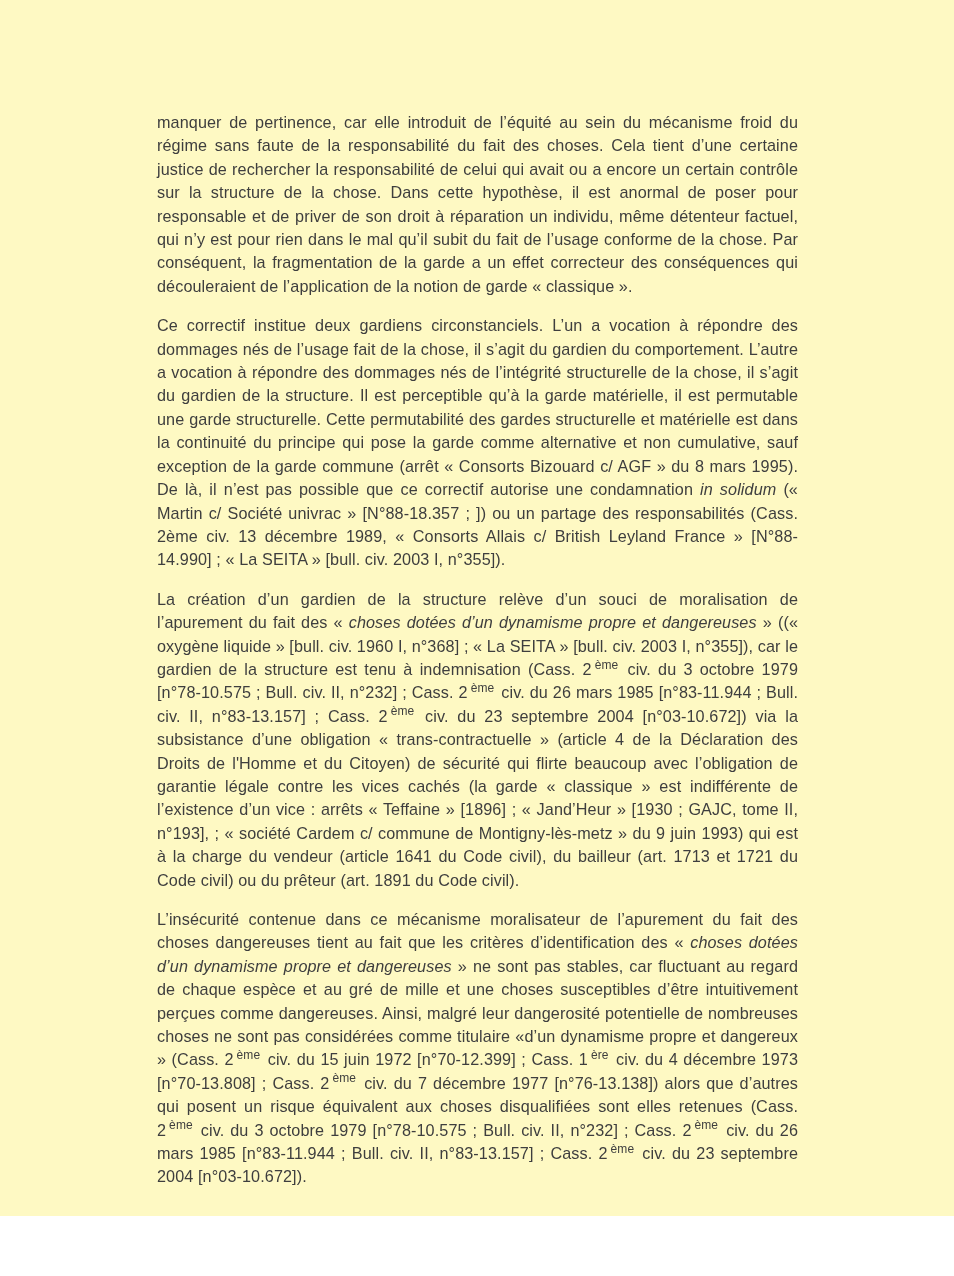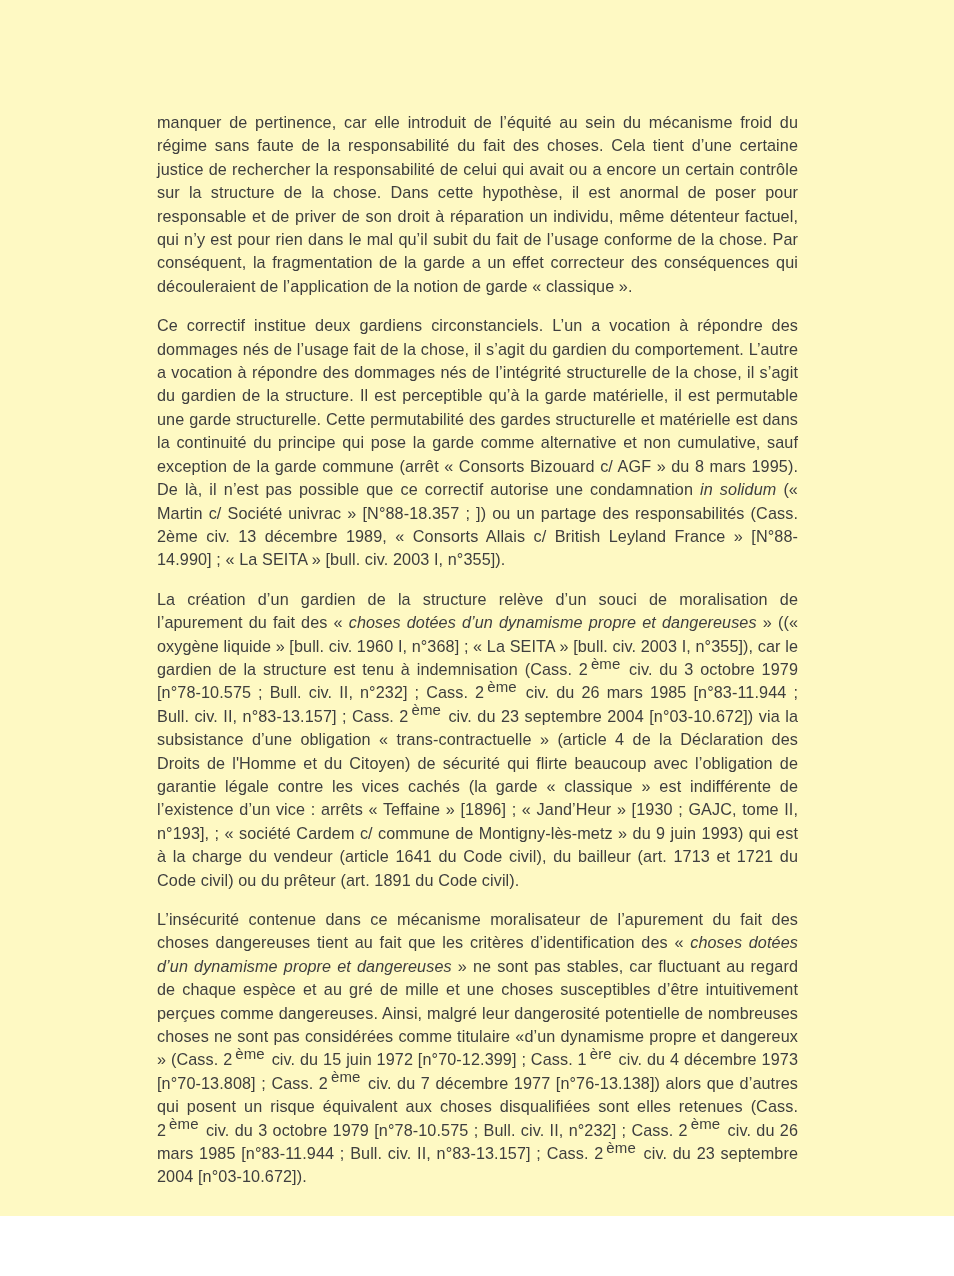--- a/index.html
+++ b/index.html
@@ -28,21 +28,21 @@
   }
   .para {
     margin: 0 0 16px 0;
   }
   .para span, .para em, .para sup {
     white-space: pre-wrap;
   }
   em {
   }
   sup {
-    font-size: 15px;
+    font-size: 12px;
     line-height: 0;
     vertical-align: super;
     padding: 0 2px 0 3px;
     margin-top: 30px;
   }
   .footer {
     position: absolute;
     left: 0;
     right: 0;
     top: 1219px;

